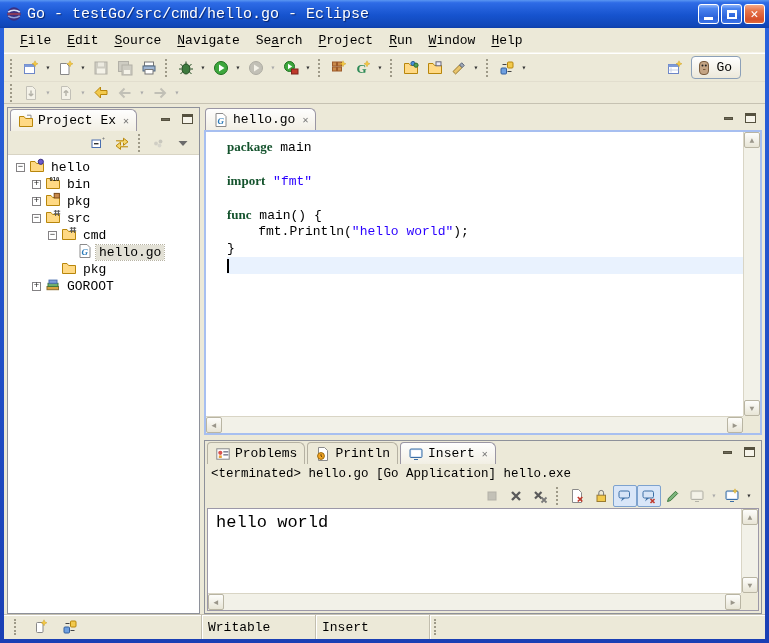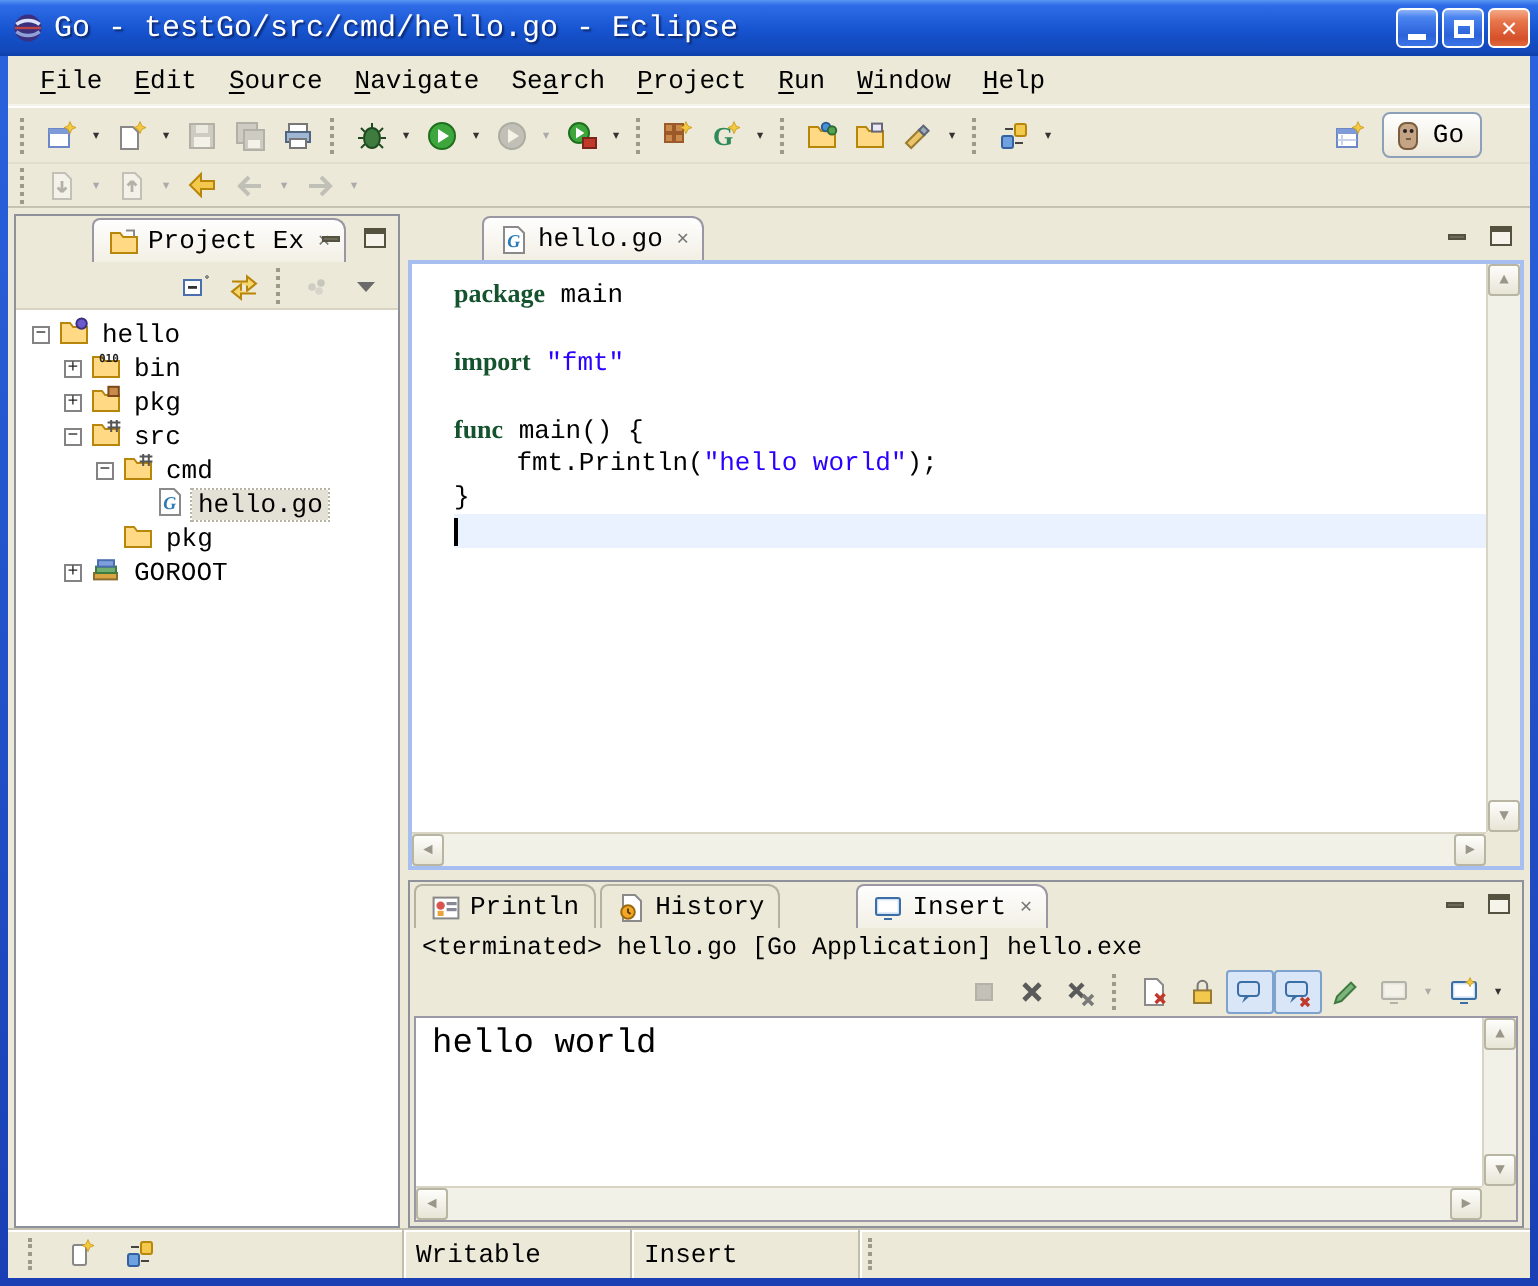--- a/index.html
+++ b/index.html
@@ -41,21 +41,21 @@
   .persp-btn{display:flex;align-items:center;gap:4px;height:23px;padding:1px 8px 1px 4px;border:1px solid #8CA0B8;
     border-radius:4px;background:linear-gradient(180deg,#FFFFFF,#ECE8DA);font-size:13px;}
   
   .main{flex:1;display:flex;padding:3px 3px 0 3px;min-height:0;}
   .vsash{width:4px;cursor:ew-resize;}
   
   .view{border:1px solid #8E919A;background:#ECE9D8;display:flex;flex-direction:column;min-height:0;}
   .view-tabrow{height:23px;display:flex;align-items:flex-end;padding:1px 2px 0 2px;position:relative;}
   .tab{display:flex;align-items:center;gap:4px;height:22px;padding:0 7px;font-size:13px;white-space:nowrap;
     border:1px solid #B5B1A2;border-bottom:none;border-radius:4px 6px 0 0;margin-right:2px;background:#ECE9D8;}
-  .tab.active{background:linear-gradient(180deg,#FEFEFE,#F2EFE4);border-color:#9A96A4;margin-left:36px;}
+  .tab.active{background:linear-gradient(180deg,#FEFEFE,#F2EFE4);border-color:#9A96A4;}
   .tab-close{font-size:10px;color:#777;margin-left:3px;cursor:default;}
   .mmbtns{position:absolute;right:4px;top:4px;display:flex;gap:6px;align-items:center;}
   .mm{width:16px;height:14px;display:flex;align-items:center;justify-content:center;}
   .g-min{width:9px;height:3px;background:#6E6A5A;border:1px solid #55513F;}
   .g-max{width:11px;height:10px;border:1px solid #55513F;border-top:3px solid #55513F;background:#F6F4EA;}
   .view-toolbar{height:24px;display:flex;align-items:center;justify-content:flex-end;padding-right:4px;border-bottom:1px solid #D8D4C4;}
   .view-content{flex:1;background:#fff;min-height:0;position:relative;}
   
   .tree{padding-top:4px;font-size:13px;overflow:hidden;height:100%;}
   .tree-row{display:flex;align-items:center;height:17px;white-space:nowrap;}
@@ -496,31 +496,31 @@
               <span class="tab">
                 <span class="ic">
                   <svg viewBox="0 0 16 16">
                     <rect x="1.8" y="2.8" width="12.4" height="10.4" fill="#fff" stroke="#888"></rect>
                     <circle cx="5.3" cy="6.8" r="2.1" fill="#D9534F"></circle>
                     <rect x="3.8" y="9.4" width="3" height="2.6" fill="#E8A33D"></rect>
                     <rect x="8.3" y="5" width="5" height="1.6" fill="#889"></rect>
                     <rect x="8.3" y="8" width="5" height="1.6" fill="#889"></rect>
                   </svg>
                 </span>
-                <span>Println</span>
+                <span>Problems</span>
               </span>
               <span class="tab">
                 <span class="ic">
                   <svg viewBox="0 0 16 16">
                     <path d="M3.5 1.5h6l3 3v10h-9z" fill="#fff" stroke="#8A8A8A"></path>
                     <circle cx="6" cy="10" r="3.4" fill="#F5A623" stroke="#9A6A10"></circle>
                     <path d="M6 8.2V10l1.3 1" stroke="#5A3E08" fill="none"></path>
                   </svg>
                 </span>
-                <span>History</span>
+                <span>Println</span>
               </span>
               <span class="tab active">
                 <span class="ic">
                   <svg viewBox="0 0 16 16">
                     <rect x="2" y="3" width="12" height="8.5" rx="1" fill="#CFE0F5" stroke="#3B6EA5"></rect>
                     <rect x="3.2" y="4.2" width="9.6" height="6" fill="#fff"></rect>
                     <path d="M6 13.5h4" stroke="#3B6EA5"></path>
                   </svg>
                 </span>
                 <span>Insert</span>

